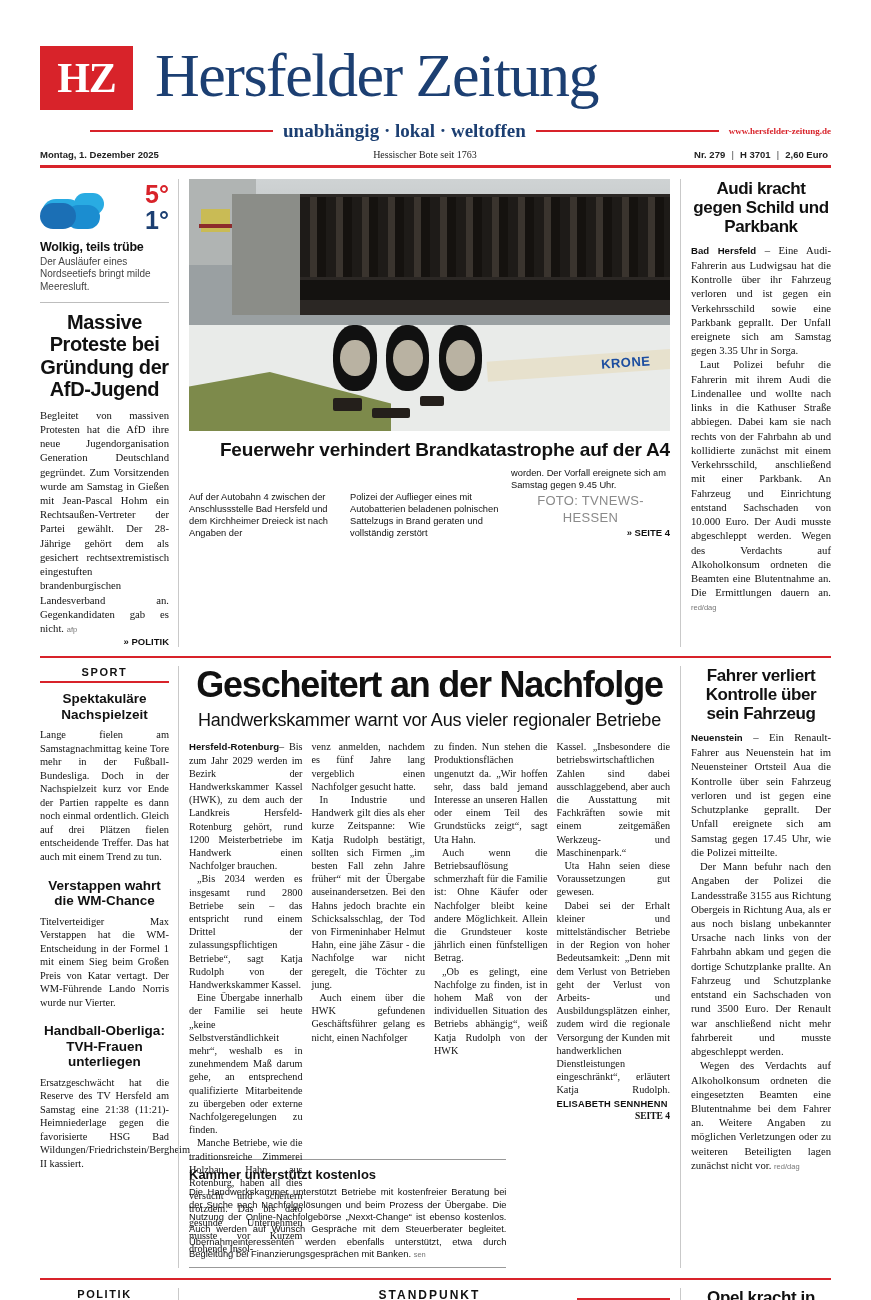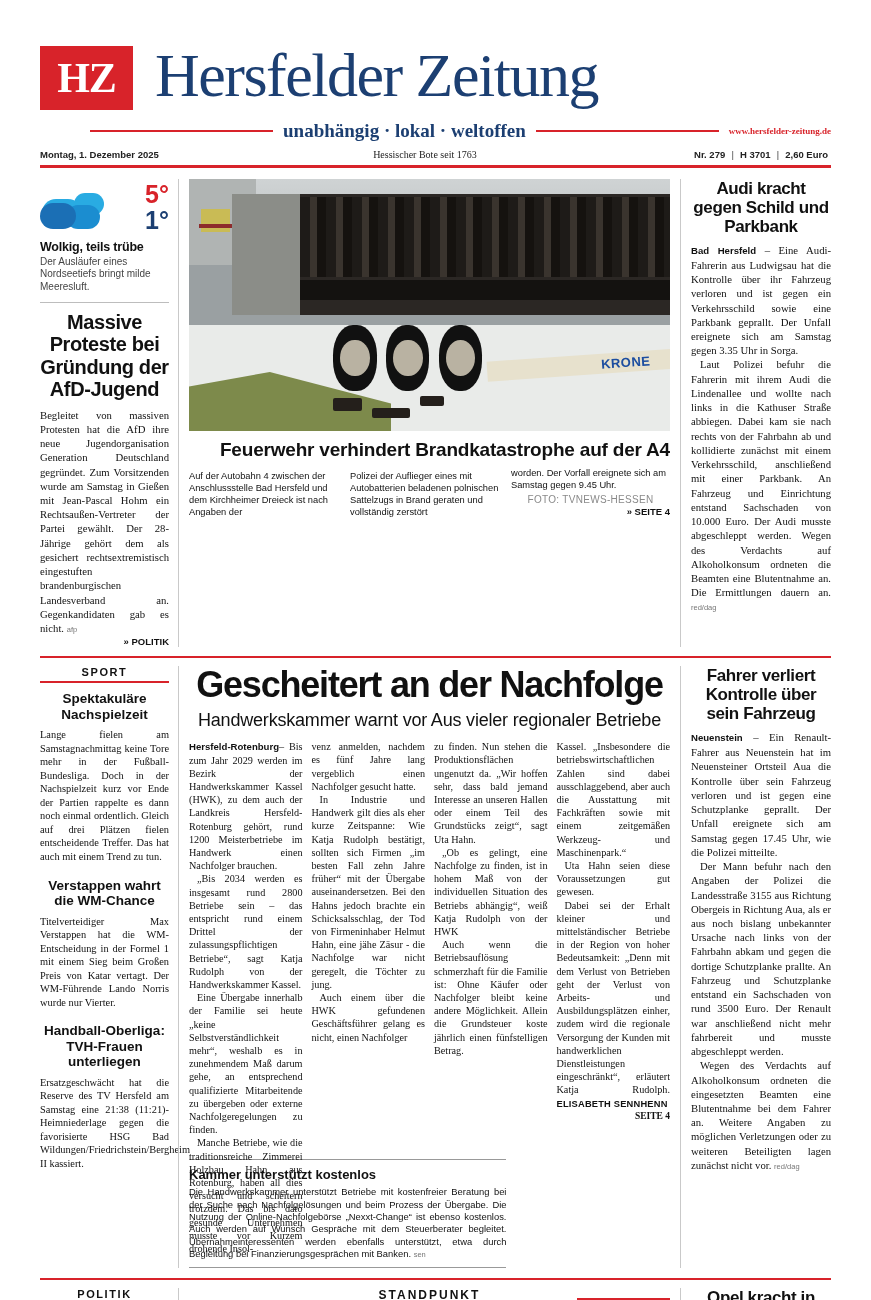--- a/index.html
+++ b/index.html
@@ -107,21 +107,21 @@
   }
   .photo .bar b { color:#1d4ea0; font-size:13px; letter-spacing:0.5px; font-family:"Liberation Sans",sans-serif; }
   .wheel { position:absolute; bottom:16%; width:9%; height:26%; background:#111; border-radius:46%; }
   .wheel::after { content:""; position:absolute; left:16%; top:22%; width:68%; height:56%; background:#b9b2a2; border-radius:50%; }
   .w1 { left: 30%; } .w2 { left: 41%; } .w3 { left: 52%; }
   .debris { position:absolute; background:#241f1b; border-radius:2px; }
 
   .cap-head { font-size: 19px; font-weight: bold; text-align: right; margin-top: 8px; letter-spacing: -0.2px; }
   .cap-cols { display: flex; gap: 2px; margin-top: 6px; align-items: flex-end; }
   .cap-cols > div { flex: 1 1 0; font-size: 9.3px; line-height: 1.3; }
-  .cap-photo { font-size: 10px; color: #8a8a8a; letter-spacing: 0.3px; }
+  .cap-photo { font-size: 13px; color: #8a8a8a; letter-spacing: 0.3px; }
   .cap-seite { font-size: 9.5px; font-weight: bold; text-align: right; }
 
   
   .mid-zone { display: flex; margin-top: 9px; padding-top: 8px; border-top: 2px solid #d8232a; }
   .kicker {
     font-size: 11px; font-weight: bold; letter-spacing: 1.6px; text-align: center;
     padding-bottom: 3px; border-bottom: 2px solid #d8232a;
   }
   .sub-hl { font-size: 13.5px; font-weight: bold; text-align: center; line-height: 1.15; margin-top: 8px; }
   .mini-body { font-family:"Liberation Serif",serif; font-size: 10.4px; line-height: 1.3; text-align: justify; hyphens:auto; margin-top: 6px; }
@@ -277,22 +277,22 @@
         <div class="c">
           <div class="art-body">
             <p>venz anmelden, nachdem es fünf Jahre lang vergeblich einen Nachfolger gesucht hatte.</p>
             <p>In Industrie und Handwerk gilt dies als eher kurze Zeitspanne: Wie Katja Rudolph bestätigt, sollten sich Firmen „im besten Fall zehn Jahre früher“ mit der Übergabe auseinandersetzen. Bei den Hahns jedoch brachte ein Schicksalsschlag, der Tod von Firmeninhaber Helmut Hahn, eine jähe Zäsur - die Nachfolge war nicht geregelt, die Töchter zu jung.</p>
             <p>Auch einem über die HWK gefundenen Geschäftsführer gelang es nicht, einen Nachfolger</p>
           </div>
         </div>
         <div class="c">
           <div class="art-body">
             <p>zu finden. Nun stehen die Produktionsflächen ungenutzt da. „Wir hoffen sehr, dass bald jemand Interesse an unseren Hallen oder einem Teil des Grundstücks zeigt“, sagt Uta Hahn.</p>
+            <p>Auch wenn die Betriebsauflösung schmerzhaft für die Familie ist: Ohne Käufer oder Nachfolger bleibt keine andere Möglichkeit. Allein die Grundsteuer koste jährlich einen fünfstelligen Betrag.</p>
             <p>„Ob es gelingt, eine Nachfolge zu finden, ist in hohem Maß von der individuellen Situation des Betriebs abhängig“, weiß Katja Rudolph von der HWK</p>
-            <p>Auch wenn die Betriebsauflösung schmerzhaft für die Familie ist: Ohne Käufer oder Nachfolger bleibt keine andere Möglichkeit. Allein die Grundsteuer koste jährlich einen fünfstelligen Betrag.</p>
           </div>
         </div>
         <div class="c">
           <div class="art-body">
             <p>Kassel. „Insbesondere die betriebswirtschaftlichen Zahlen sind dabei ausschlaggebend, aber auch die Ausstattung mit Fachkräften sowie mit einem zeitgemäßen Werkzeug- und Maschinenpark.“</p>
             <p>Uta Hahn seien diese Voraussetzungen gut gewesen.</p>
             <p><span>Dabei sei der Erhalt kleiner und mittelständischer Betriebe in der Region von hoher Bedeutsamkeit: „Denn mit dem Verlust von Betrieben geht der Verlust von Arbeits- und Ausbildungsplätzen einher, zudem wird die regionale Versorgung der Kunden mit handwerklichen Dienstleistungen eingeschränkt“, erläutert Katja Rudolph.</span>
               <span class="author">ELISABETH SENNHENN</span></p>
             <div class="cap-seite">SEITE 4</div>
           </div>

